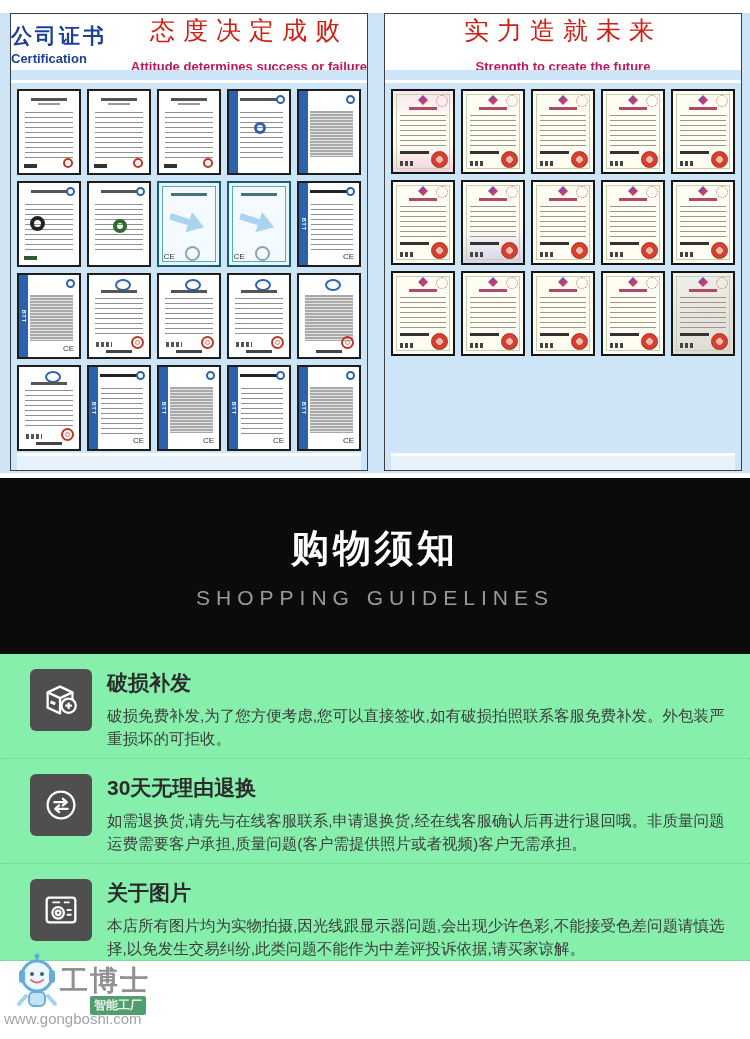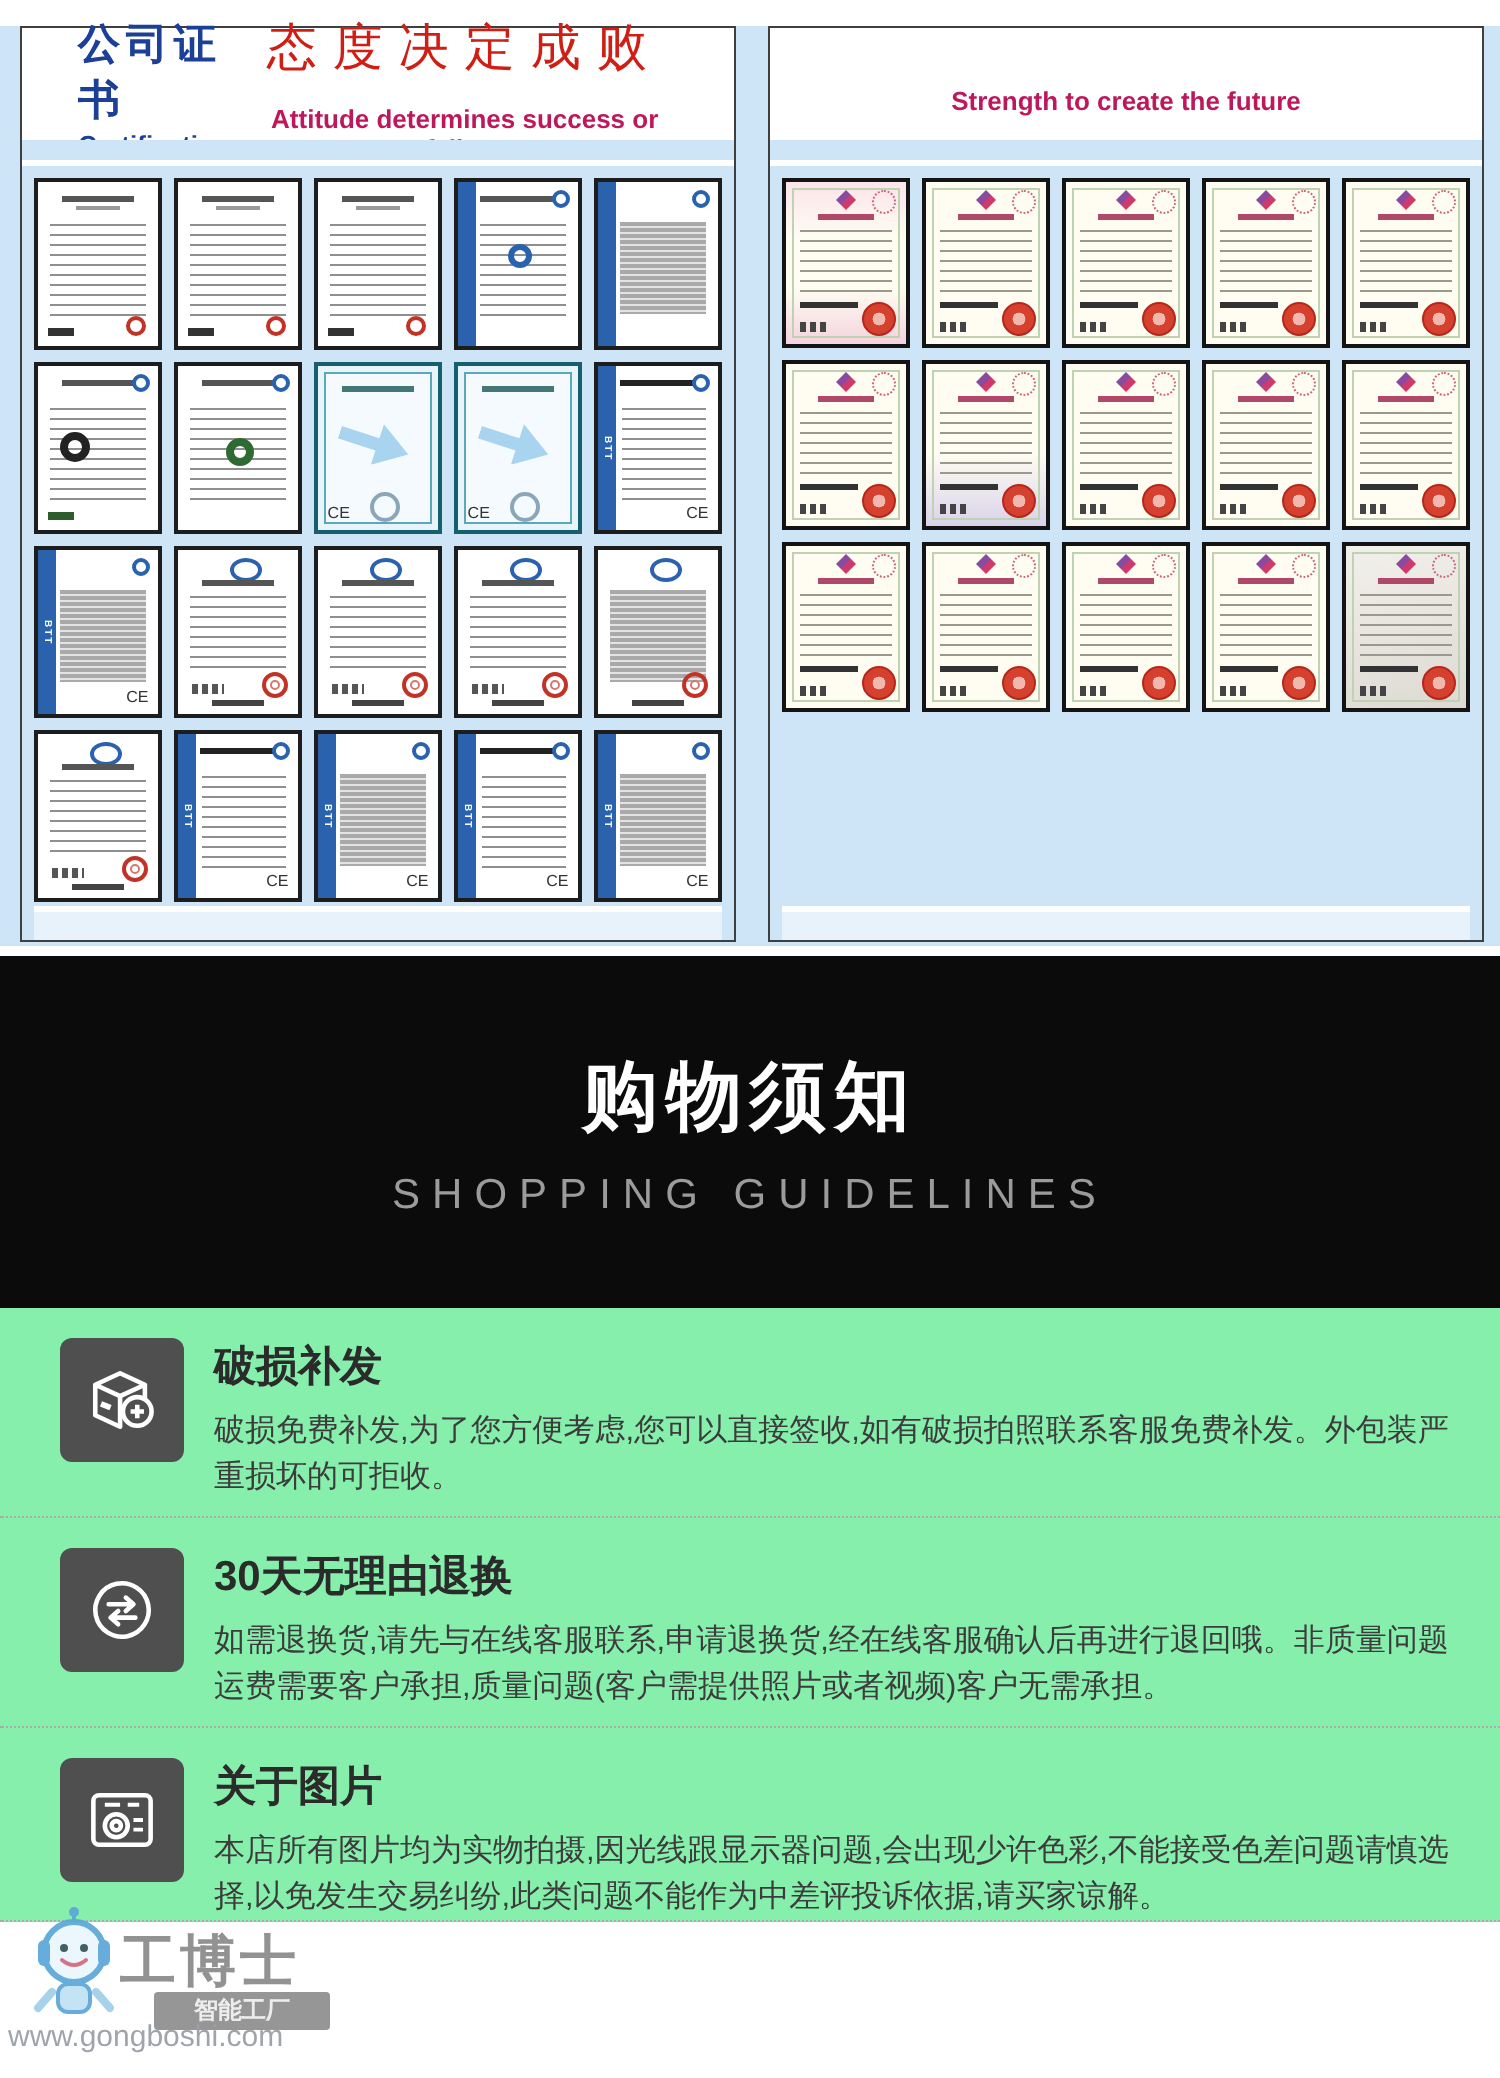--- a/index.html
+++ b/index.html
@@ -2,21 +2,21 @@
 <html><head>
 <meta charset="utf-8">
 <style>
   html,body{margin:0;padding:0}
   body{width:750px;height:1039px;background:#fff;font-family:"Liberation Sans","DejaVu Sans",sans-serif;position:relative;overflow:hidden}
   i{display:block;font-style:normal}
 
   
   .top{height:478px;background:#cde5f6;box-sizing:border-box;padding:13px 8px 0 10px;display:flex;gap:16px;box-shadow:inset 0 13px 0 #fff, inset 0 -5px 0 #fff}
   .panel{width:358px;height:458px;background:#fff;border:1px solid #3f3f3f;box-sizing:border-box;display:flex;flex-direction:column}
-  .panel-header{height:56px;background:#fff;display:flex;align-items:center;padding:4px 28px 0;box-sizing:border-box}
+  .panel-header{height:56px;background:#fff;display:flex;align-items:center;padding:4px 0 0;box-sizing:border-box}
   .panel-header.split{justify-content:space-between}
   .panel-header.centered{justify-content:center}
   .hdr-left .zh{font-family:"Liberation Serif","DejaVu Serif",serif;font-weight:bold;font-size:21px;color:#1c3f97;letter-spacing:3px}
   .hdr-left .en{font-size:13px;color:#1c3f97;font-weight:bold;margin-top:1px}
   .hdr-slogan{text-align:center}
   .hdr-slogan .zh{font-family:"Liberation Serif","DejaVu Serif",serif;font-weight:normal;font-size:25px;color:#cf1f15;letter-spacing:8px}
   .hdr-slogan .en{font-size:13px;color:#be185d;font-weight:bold;margin-top:12px}
   .blue-band{height:10px;background:#cde5f6;border-bottom:3px solid #fff}
   .cert-area{flex:1;background:#cde5f6;padding:6px 6px 0;display:flex;flex-direction:column}
   .cert-grid{display:grid;grid-template-columns:repeat(5,1fr);gap:6px}
@@ -76,21 +76,21 @@
   .nicon{flex:0 0 62px;width:62px;height:62px;background:#4f4f4f;border-radius:6px;display:flex;align-items:center;justify-content:center;margin-right:15px}
   .nicon svg{width:42px;height:42px}
   .ntext{flex:1;min-width:0}
   .ntitle{font-size:21px;font-weight:bold;color:#2b2b2b;margin:0 0 7px}
   .nbody{font-size:15.5px;color:#3c3c3c;line-height:1.5;margin:0}
 
   
   .watermark{position:absolute;left:2px;top:948px;width:230px;pointer-events:none}
   .wm-mascot{position:absolute;left:6px;top:4px;opacity:.92}
   .wm-brand{position:absolute;left:58px;top:14px;font-size:28px;font-weight:bold;color:#4a4a4a;opacity:.6;letter-spacing:2px;white-space:nowrap}
-  .wm-sub{position:absolute;left:75px;top:48px;font-size:12px;font-weight:bold;color:#e8e8e8;background:#737373;opacity:.75;padding:1px 20px;border-radius:2px;white-space:nowrap}
+  .wm-sub{position:absolute;left:88px;top:48px;font-size:12px;font-weight:bold;color:#e8e8e8;background:#15803d;opacity:.75;padding:1px 4px;border-radius:2px;white-space:nowrap}
   .wm-url{position:absolute;left:2px;top:62px;font-size:15px;color:#9aa0a6;opacity:.95;white-space:nowrap}
 </style>
 </head>
 <body>
 
 <div class="top">
   <div class="panel">
     <div class="panel-header split">
       <div class="hdr-left">
         <div class="zh">公司证书</div>
@@ -242,20 +242,21 @@
             <i class="ring tr-ring"></i>
           </div>
         </div>
       <div class="panel-footer"></div>
     </div>
   </div>
 
   <div class="panel">
     <div class="panel-header centered">
       <div class="hdr-slogan">
+        <div class="zh">实力造就未来</div>
         <div class="en">Strength to create the future</div>
       </div>
     </div>
     <div class="blue-band"></div>
     <div class="cert-area">
       <div class="cert-grid grid-right" id="grid-right">
           <div class="cert patent t-pink">
             <i class="p-inner"></i>
             <i class="p-diamond"></i>
             <i class="p-rosette"></i>

